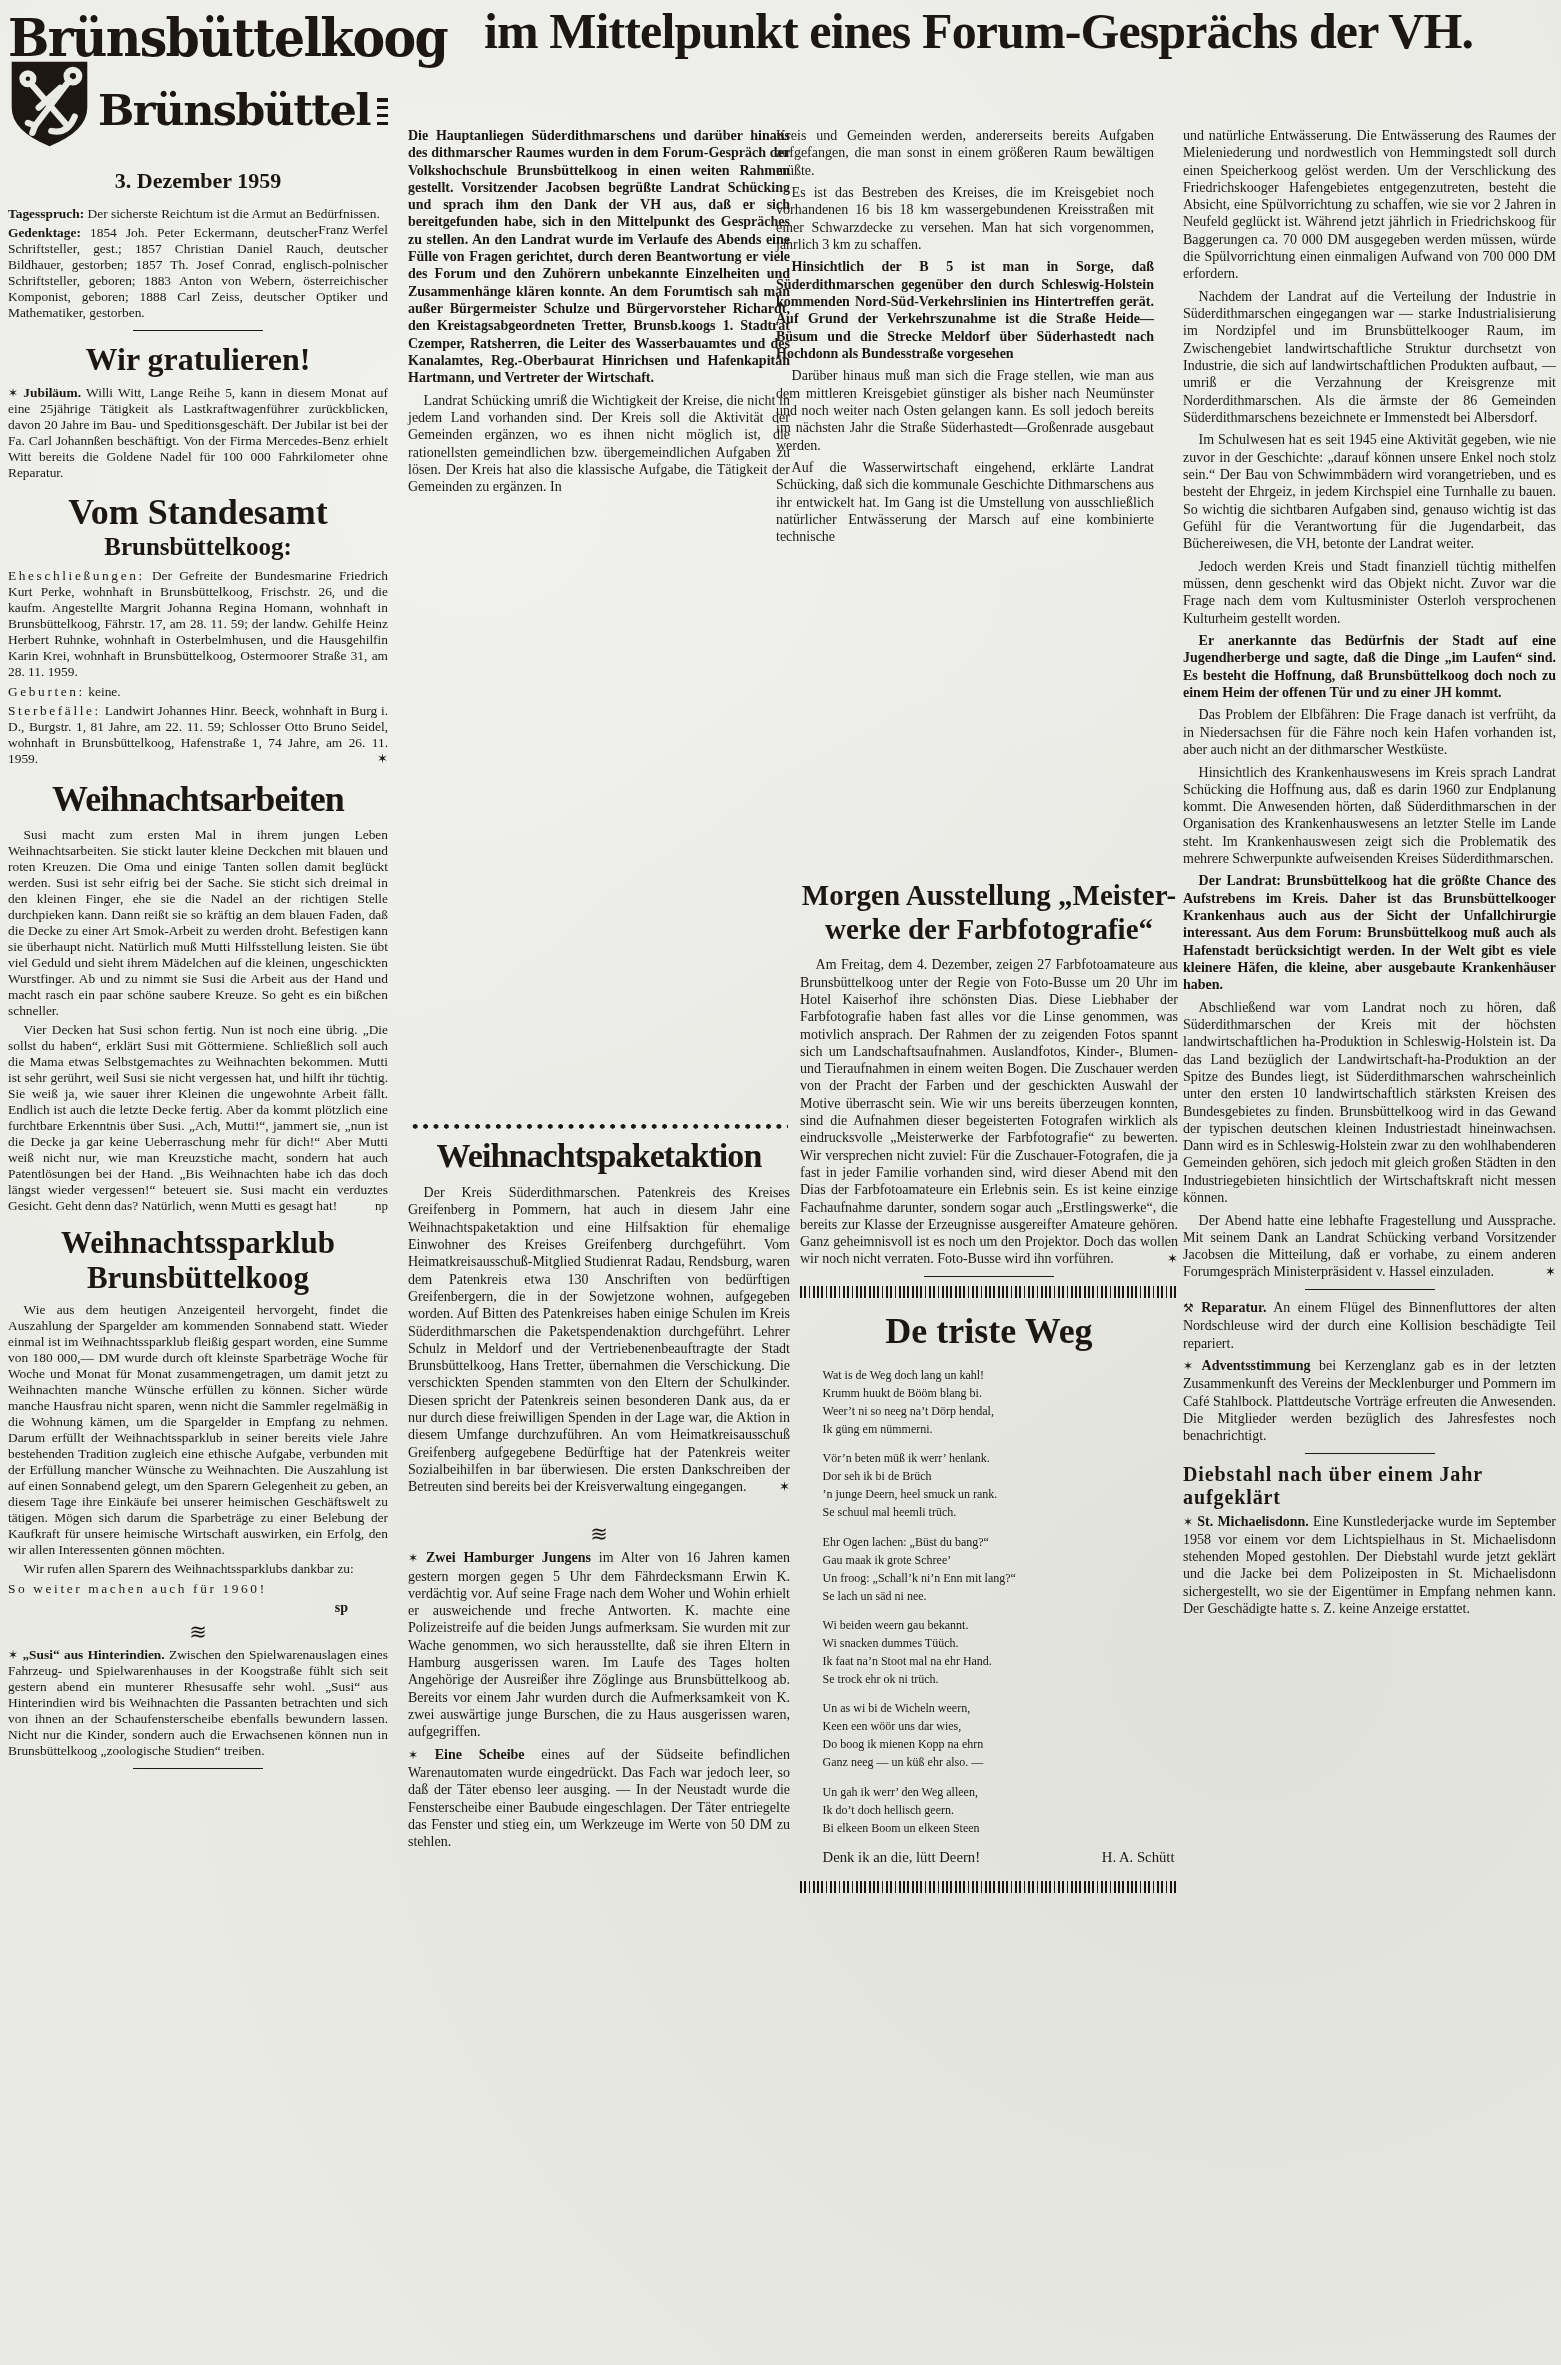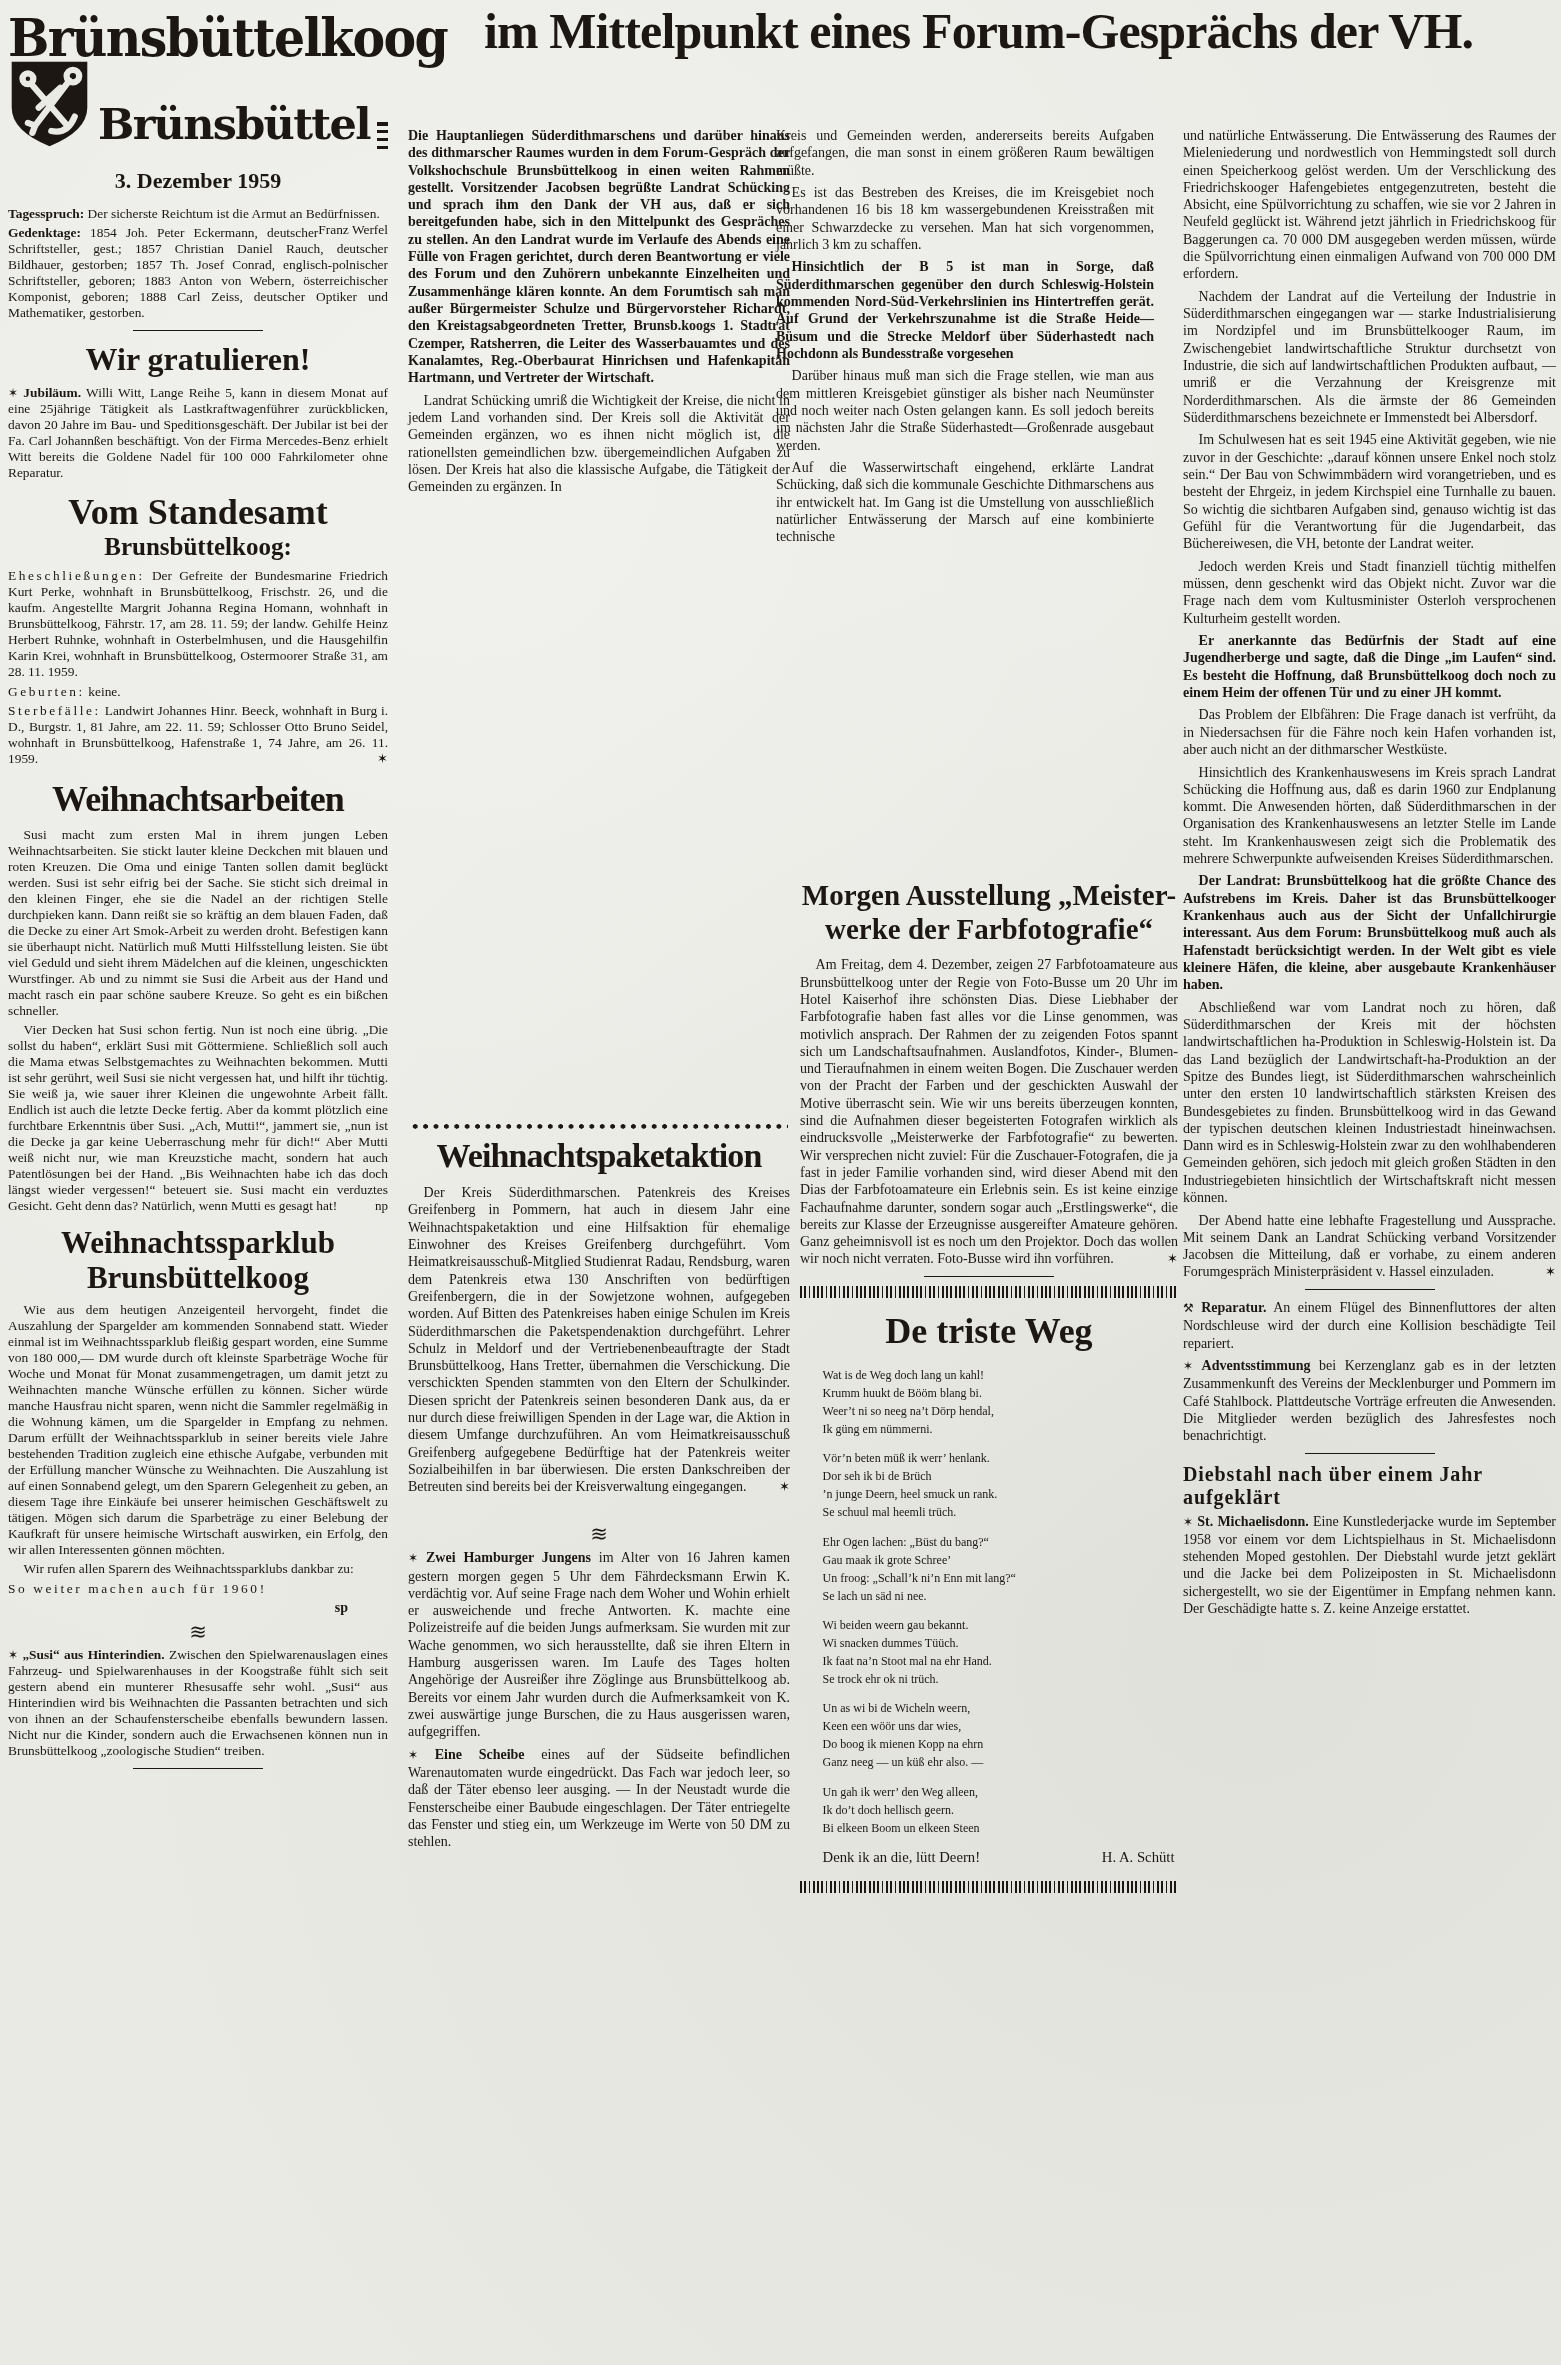--- a/index.html
+++ b/index.html
@@ -20,21 +20,21 @@
   #col4{left:1183px;width:373px;top:127px;}
 
   #headline{position:absolute;left:401px;top:5.2px;width:1155px;text-align:center;
     font-weight:bold;letter-spacing:-0.9px;line-height:1.04;}
   #headline .hl1{font-size:52px;}
   #headline .hl2{font-size:50px;}
 
   
   .m-line1{font-size:49px;font-weight:bold;letter-spacing:-1.7px;text-align:center;
     font-family:"DejaVu Serif", serif;transform:scaleY(1.08);}
-  .m-line2{display:flex;align-items:flex-end;justify-content:center;gap:7px;margin-top:3.5px;}
+  .m-line2{display:flex;align-items:center;justify-content:center;gap:7px;margin-top:3.5px;}
   .m-line2 .word{font-size:43px;font-weight:bold;letter-spacing:-1.7px;font-family:"DejaVu Serif", serif;}
   .ribbon{width:45px;height:31px;background:repeating-linear-gradient(0deg,#1c1712 0 3.5px,transparent 3.5px 7.8px);}
   .crest{flex:0 0 auto;margin-top:-12px;}
   .m-date{text-align:center;font-weight:bold;font-size:22px;margin:19px 0 12px;}
 
   
   .bp{font-size:14px;line-height:17.3px;text-align:justify;margin:0 0 5.2px;text-indent:15.6px;}
   #col1 .bp{font-size:13.4px;line-height:16px;margin-bottom:3.5px;}
   .lead{font-weight:bold;}
   .nolede{text-indent:0;}

